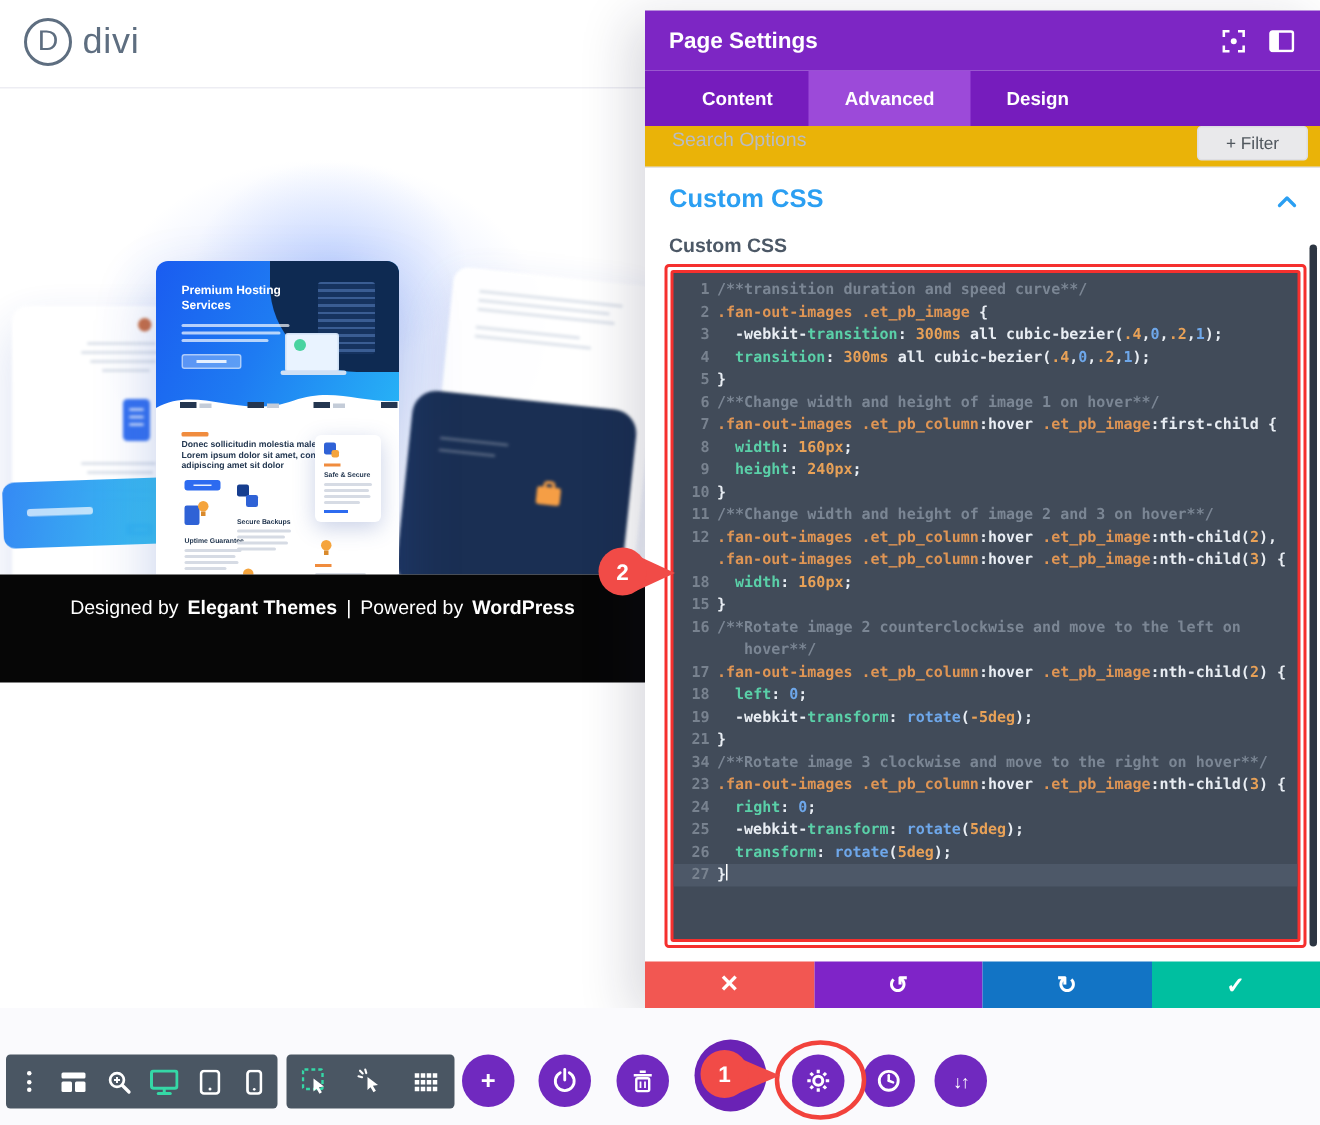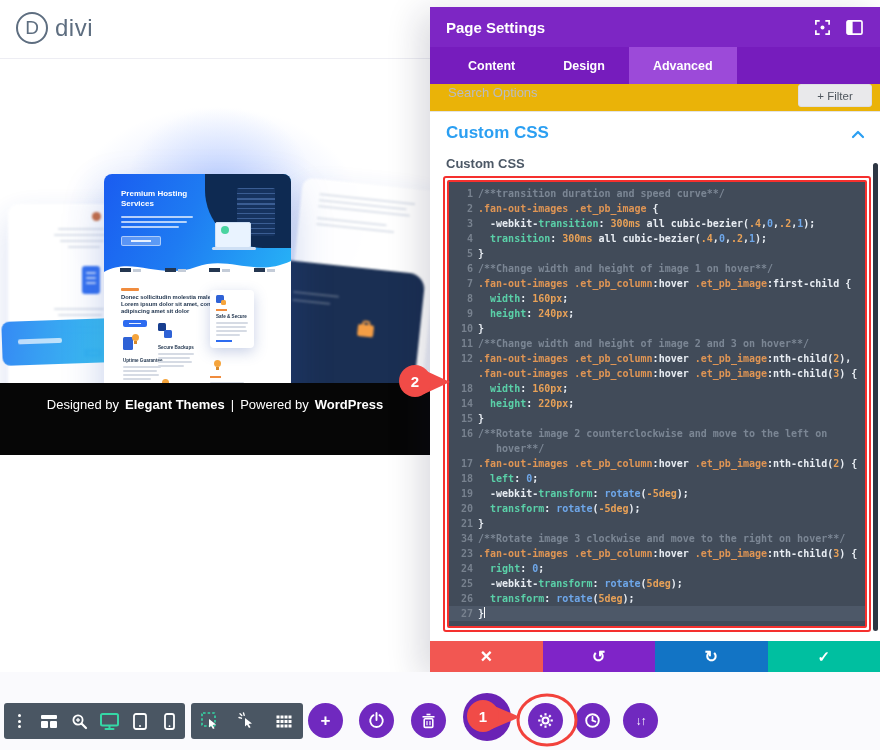--- a/index.html
+++ b/index.html
@@ -20,21 +20,21 @@
   .side{filter:blur(1px);opacity:.97}
   .bar{position:absolute;background:#dde2ea;border-radius:2px}
   .wbar{position:absolute;background:rgba(255,255,255,.68);border-radius:2px}
   .card-left{left:8px;top:146px;width:172px;height:212px}
   .card-right{left:290px;top:126px;width:140px;height:246px;transform:rotate(6deg)}
   .navy-block{position:absolute;left:-18px;top:84px;width:150px;height:132px;background:#13294e;border-radius:16px}
   .bag{position:absolute;width:16px;height:12px;background:#f59b40;border-radius:2px}
   .bag:before{content:"";position:absolute;left:4px;top:-4px;width:8px;height:6px;border:2px solid #f59b40;border-bottom:none;border-radius:3px 3px 0 0;box-sizing:border-box}
   .blue-band{position:absolute;left:2px;top:262px;width:112px;height:44px;border-radius:8px;transform:rotate(-2deg);
              background:linear-gradient(100deg,#2f86f4,#35c4f0);filter:blur(.5px)}
-  .card-center{left:104px;top:116px;width:187px;height:266px;border-radius:8px;overflow:hidden;
+  .card-center{left:104px;top:116px;width:162px;height:266px;border-radius:8px;overflow:hidden;
                box-shadow:0 18px 40px rgba(45,85,185,.28)}
   .hero{position:absolute;left:0;top:0;width:100%;height:104px;background:linear-gradient(115deg,#1a5cf0 0%,#1e7bf2 45%,#27b3f6 100%);overflow:hidden}
   .hero-navy{position:absolute;right:-22px;top:-12px;width:108px;height:86px;background:#0e2a52;border-radius:0 0 0 58px}
   .rack{position:absolute;right:16px;top:14px;width:38px;height:48px;background:#16335f;border-radius:2px;
         background-image:repeating-linear-gradient(180deg,#3a5d93 0 1.5px,transparent 1.5px 5px)}
   .laptop{position:absolute;right:40px;top:48px;width:34px;height:24px;background:#e9f3ff;border:1px solid #cfe0f5;border-radius:2px}
   .laptop-base{position:absolute;right:35px;top:73px;width:44px;height:3px;background:#cfe0f5;border-radius:2px}
   .check-dot{position:absolute;right:62px;top:52px;width:8px;height:8px;border-radius:50%;background:#49d3a0}
   .hero-wave{position:absolute;left:0;top:80px;width:187px;height:26px}
   .hero-title{position:absolute;left:17px;top:15px;width:84px;font-size:8px;line-height:9.5px;font-weight:bold;color:#fff}
@@ -258,22 +258,22 @@
   <div class="hicon">
     <svg width="17" height="15" viewBox="0 0 18 16">
         <rect x="1" y="1" width="16" height="14" rx="1.5" fill="none" stroke="#fff" stroke-width="1.8"></rect>
         <rect x="1" y="1" width="6" height="14" fill="#fff"></rect>
       </svg>
   </div>
 </div>
 
 <div class="p-tabs">
   <div class="tab">Content</div>
+  <div class="tab active">Advanced</div>
   <div class="tab">Design</div>
-  <div class="tab active">Advanced</div>
 </div>
 
 <div class="searchrow">
   <input type="text" placeholder="Search Options" style="">
   <div class="filter-btn">+ Filter</div>
 </div>
 
 <div class="p-content"></div>
 <div class="section-title">Custom CSS</div>
 <div class="chev">
@@ -293,28 +293,26 @@
         <div class="crow"><span class="gut">5</span><span class="ccode"><span class="tok-w">}</span></span></div>
         <div class="crow"><span class="gut">6</span><span class="ccode"><span class="tok-c">/**Change width and height of image 1 on hover**/</span></span></div>
         <div class="crow"><span class="gut">7</span><span class="ccode"><span class="tok-s">.fan-out-images .et_pb_column</span><span class="tok-w">:hover </span><span class="tok-s">.et_pb_image</span><span class="tok-w">:first-child {</span></span></div>
         <div class="crow"><span class="gut">8</span><span class="ccode"><span class="tok-w">  </span><span class="tok-p">width</span><span class="tok-w">: </span><span class="tok-n">160px</span><span class="tok-w">;</span></span></div>
         <div class="crow"><span class="gut">9</span><span class="ccode"><span class="tok-w">  </span><span class="tok-p">height</span><span class="tok-w">: </span><span class="tok-n">240px</span><span class="tok-w">;</span></span></div>
         <div class="crow"><span class="gut">10</span><span class="ccode"><span class="tok-w">}</span></span></div>
         <div class="crow"><span class="gut">11</span><span class="ccode"><span class="tok-c">/**Change width and height of image 2 and 3 on hover**/</span></span></div>
         <div class="crow"><span class="gut">12</span><span class="ccode"><span class="tok-s">.fan-out-images .et_pb_column</span><span class="tok-w">:hover </span><span class="tok-s">.et_pb_image</span><span class="tok-w">:nth-child(</span><span class="tok-n">2</span><span class="tok-w">),</span></span></div>
         <div class="crow"><span class="gut"></span><span class="ccode"><span class="tok-s">.fan-out-images .et_pb_column</span><span class="tok-w">:hover </span><span class="tok-s">.et_pb_image</span><span class="tok-w">:nth-child(</span><span class="tok-n">3</span><span class="tok-w">) {</span></span></div>
         <div class="crow"><span class="gut">18</span><span class="ccode"><span class="tok-w">  </span><span class="tok-p">width</span><span class="tok-w">: </span><span class="tok-n">160px</span><span class="tok-w">;</span></span></div>
-        <div class="crow"><span class="gut">14</span><span class="ccode"><span class="tok-w">  </span><span class="tok-p">height</span><span class="tok-w">: </span><span class="tok-n">220px</span><span class="tok-w">;</span></span></div>
         <div class="crow"><span class="gut">15</span><span class="ccode"><span class="tok-w">}</span></span></div>
         <div class="crow"><span class="gut">16</span><span class="ccode"><span class="tok-c">/**Rotate image 2 counterclockwise and move to the left on</span></span></div>
         <div class="crow"><span class="gut"></span><span class="ccode"><span class="tok-c">   hover**/</span></span></div>
         <div class="crow"><span class="gut">17</span><span class="ccode"><span class="tok-s">.fan-out-images .et_pb_column</span><span class="tok-w">:hover </span><span class="tok-s">.et_pb_image</span><span class="tok-w">:nth-child(</span><span class="tok-n">2</span><span class="tok-w">) {</span></span></div>
         <div class="crow"><span class="gut">18</span><span class="ccode"><span class="tok-w">  </span><span class="tok-p">left</span><span class="tok-w">: </span><span class="tok-b">0</span><span class="tok-w">;</span></span></div>
         <div class="crow"><span class="gut">19</span><span class="ccode"><span class="tok-w">  -webkit-</span><span class="tok-p">transform</span><span class="tok-w">: </span><span class="tok-b">rotate</span><span class="tok-w">(</span><span class="tok-n">-5deg</span><span class="tok-w">);</span></span></div>
-        <div class="crow"><span class="gut">20</span><span class="ccode"><span class="tok-w">  </span><span class="tok-p">transform</span><span class="tok-w">: </span><span class="tok-b">rotate</span><span class="tok-w">(</span><span class="tok-n">-5deg</span><span class="tok-w">);</span></span></div>
         <div class="crow"><span class="gut">21</span><span class="ccode"><span class="tok-w">}</span></span></div>
         <div class="crow"><span class="gut">34</span><span class="ccode"><span class="tok-c">/**Rotate image 3 clockwise and move to the right on hover**/</span></span></div>
         <div class="crow"><span class="gut">23</span><span class="ccode"><span class="tok-s">.fan-out-images .et_pb_column</span><span class="tok-w">:hover </span><span class="tok-s">.et_pb_image</span><span class="tok-w">:nth-child(</span><span class="tok-n">3</span><span class="tok-w">) {</span></span></div>
         <div class="crow"><span class="gut">24</span><span class="ccode"><span class="tok-w">  </span><span class="tok-p">right</span><span class="tok-w">: </span><span class="tok-b">0</span><span class="tok-w">;</span></span></div>
         <div class="crow"><span class="gut">25</span><span class="ccode"><span class="tok-w">  -webkit-</span><span class="tok-p">transform</span><span class="tok-w">: </span><span class="tok-b">rotate</span><span class="tok-w">(</span><span class="tok-n">5deg</span><span class="tok-w">);</span></span></div>
         <div class="crow"><span class="gut">26</span><span class="ccode"><span class="tok-w">  </span><span class="tok-p">transform</span><span class="tok-w">: </span><span class="tok-b">rotate</span><span class="tok-w">(</span><span class="tok-n">5deg</span><span class="tok-w">);</span></span></div>
         <div class="crow active"><span class="gut">27</span><span class="ccode"><span class="tok-w">}</span><span class="cursor"></span></span></div>
       </div>
   </div>
 </div>

